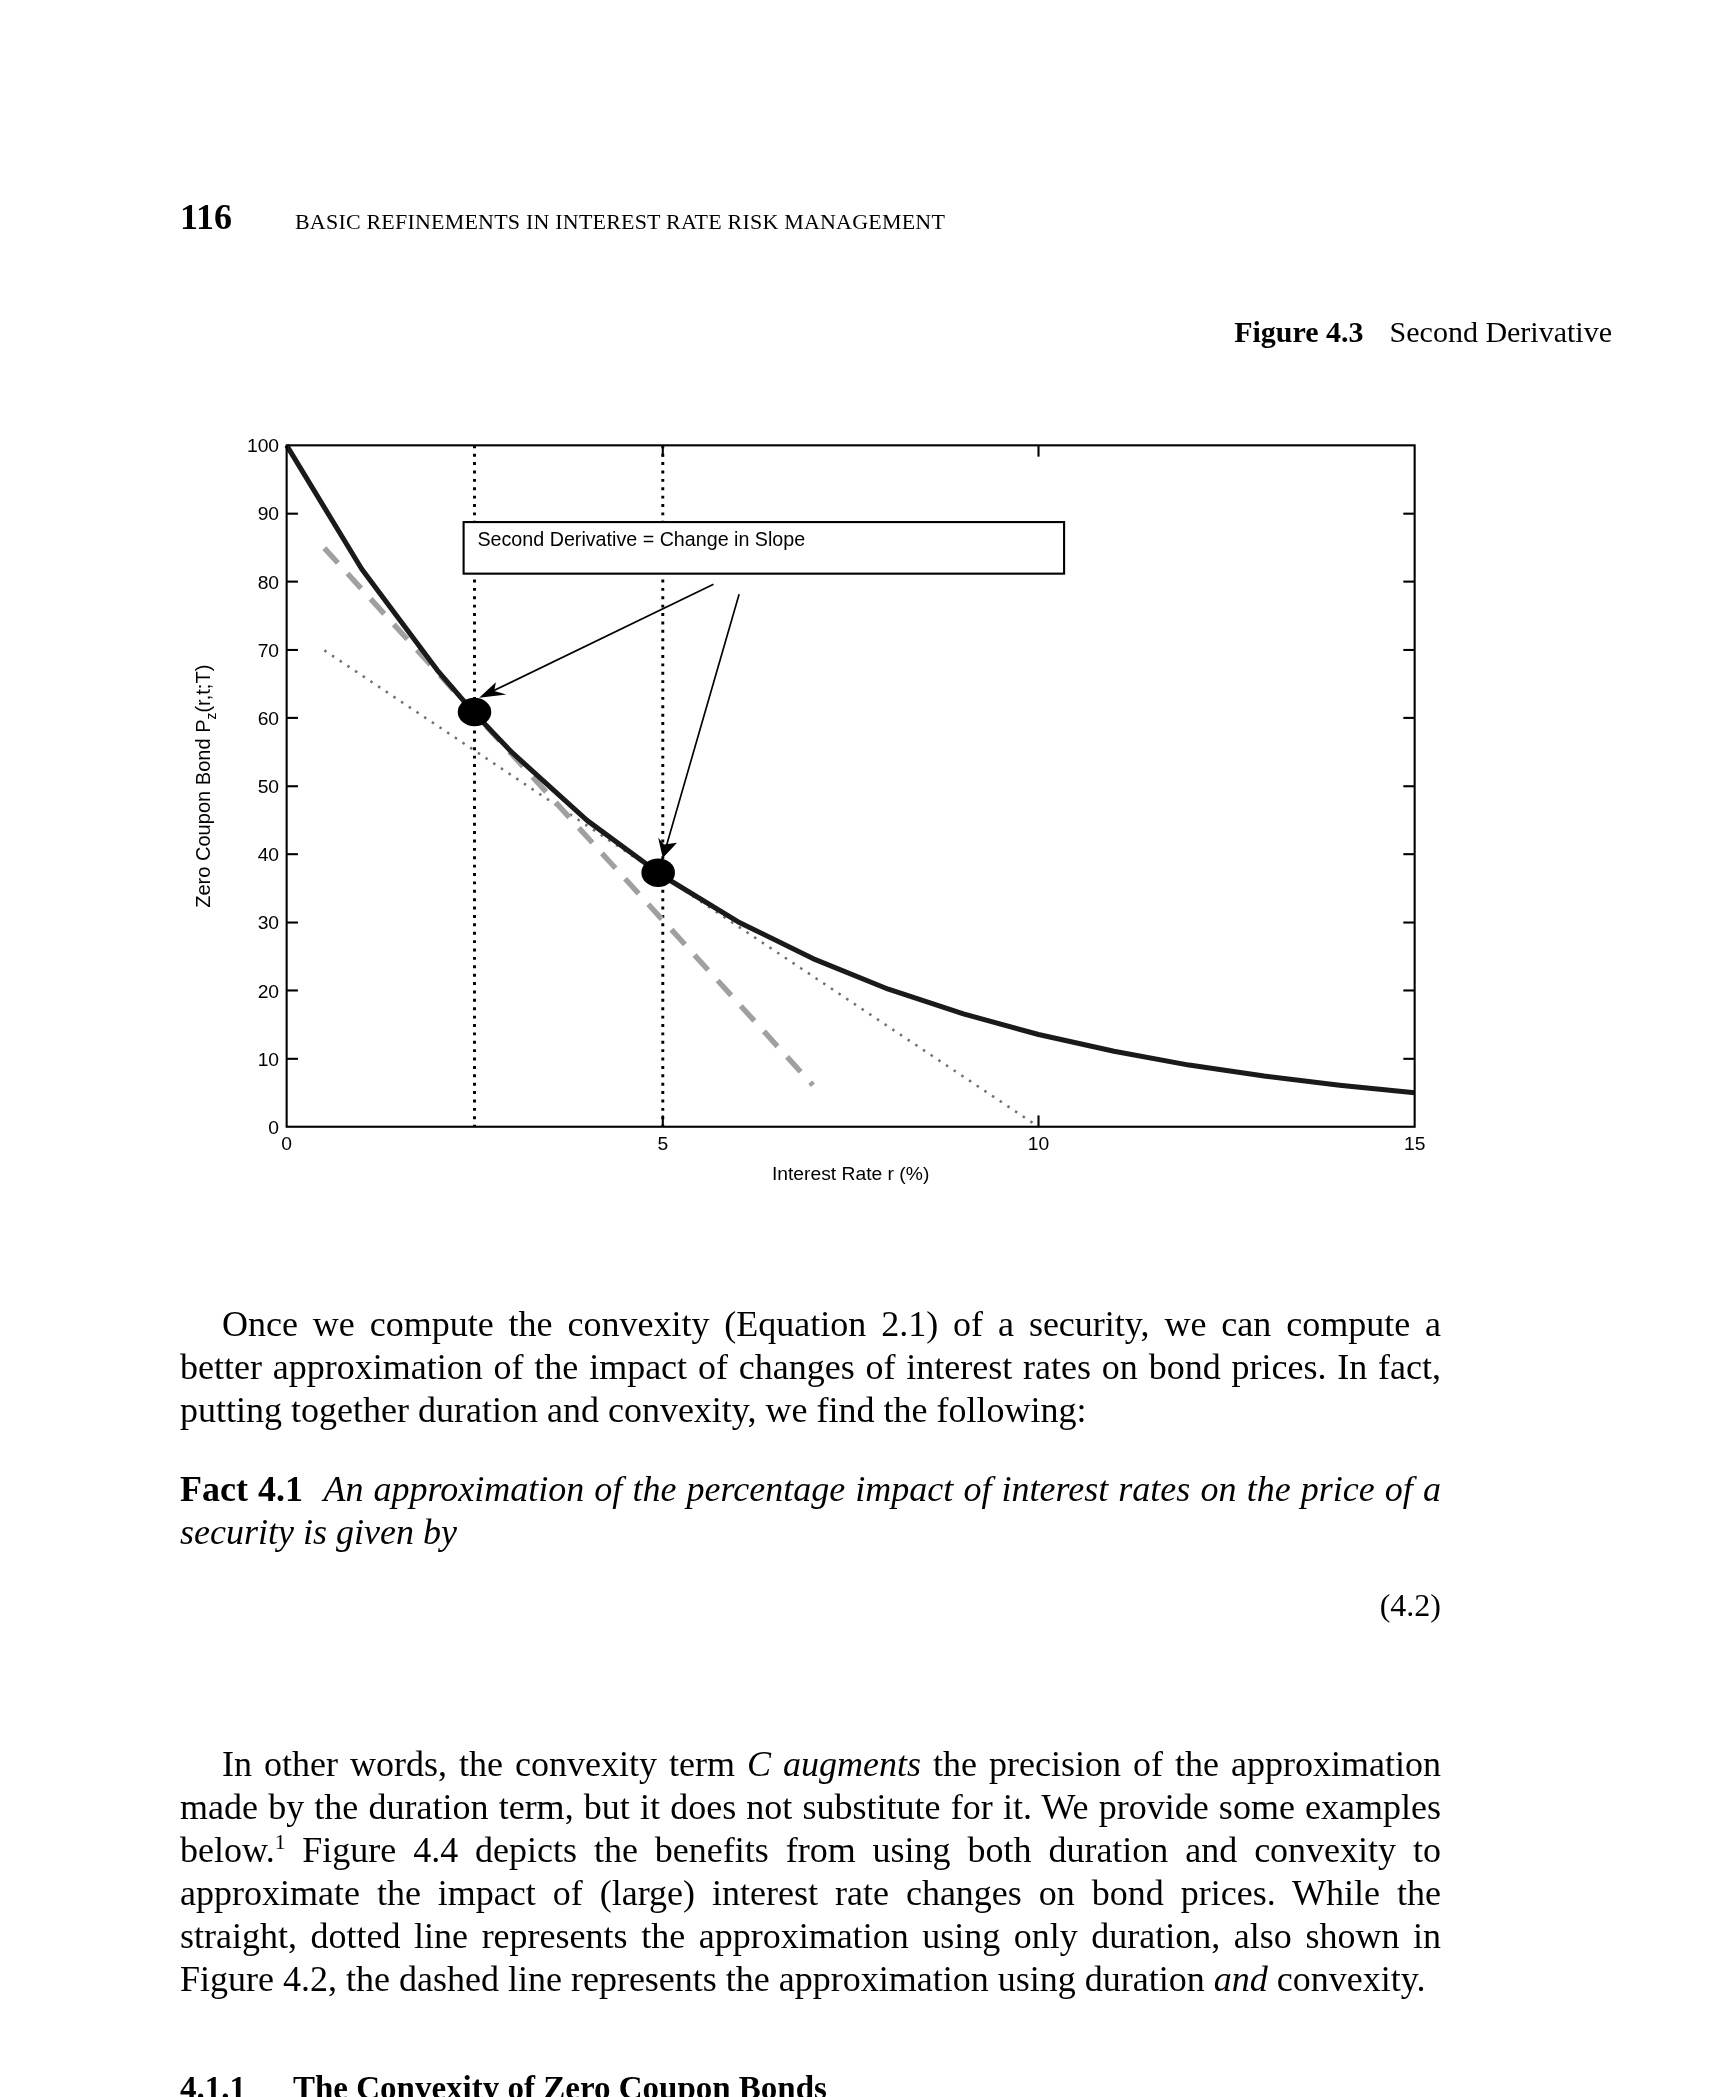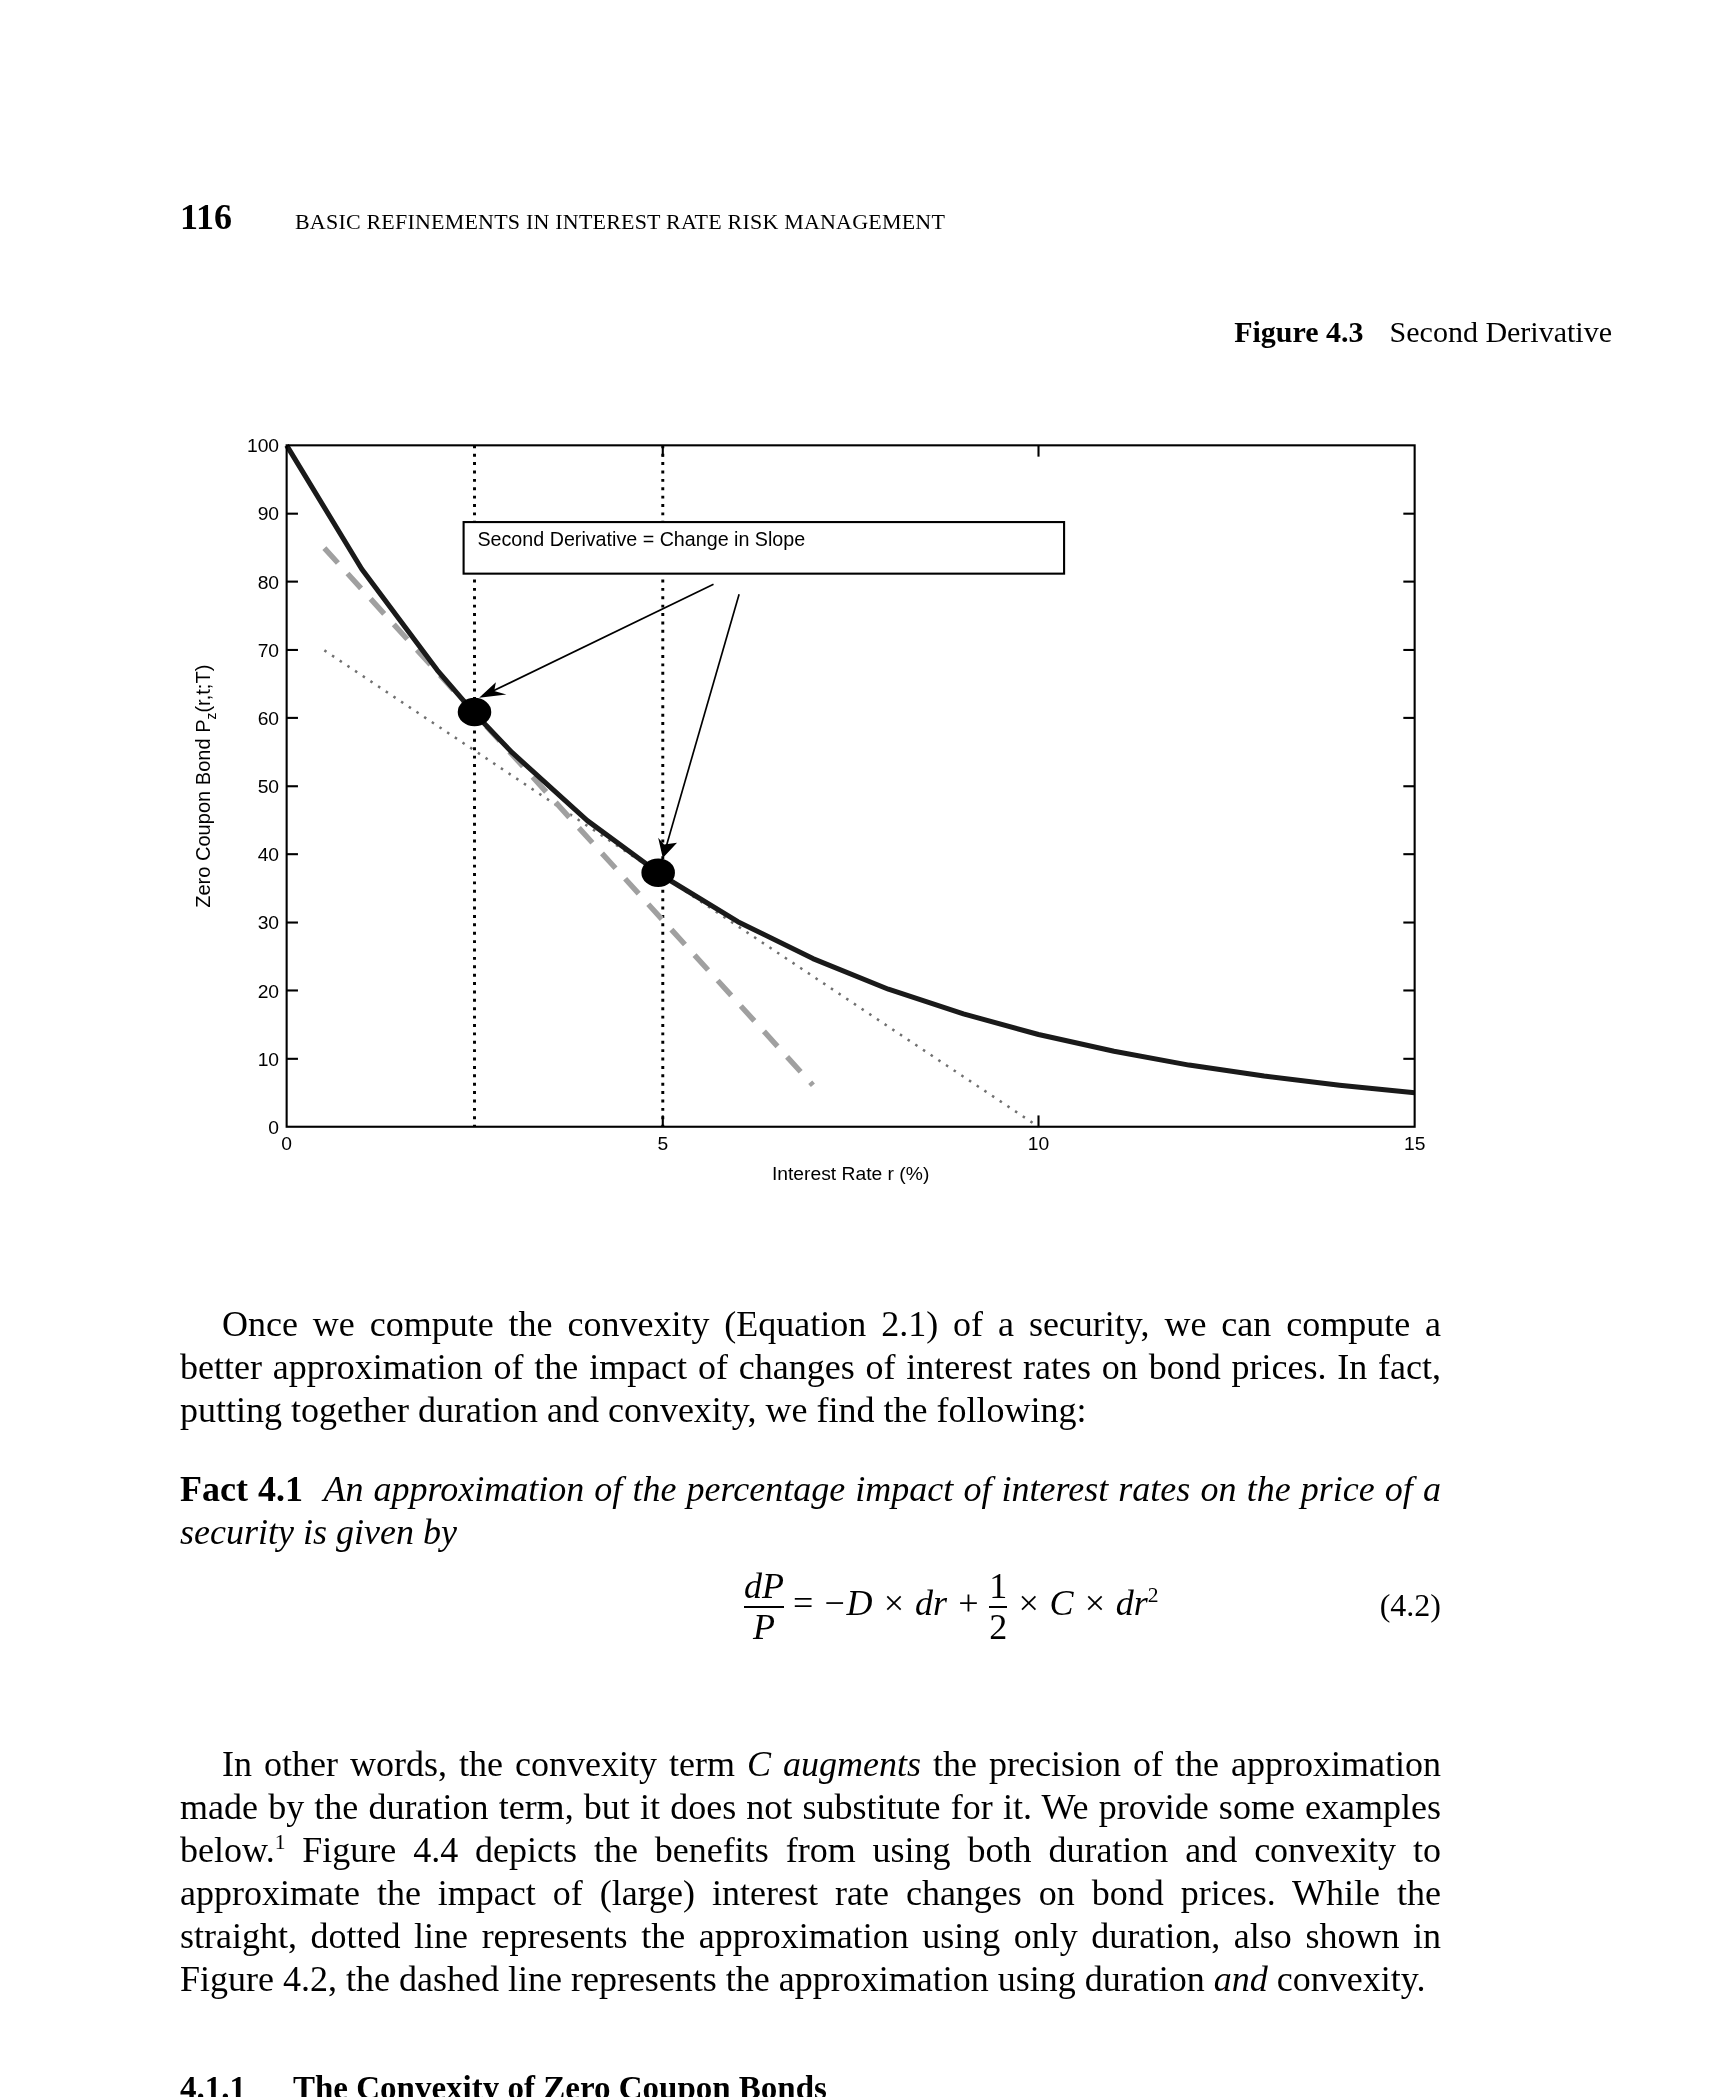--- a/index.html
+++ b/index.html
@@ -127,35 +127,20 @@
   <text transform="translate(500,1875) rotate(-90)" text-anchor="middle" font-family="Liberation Sans, DejaVu Sans, sans-serif" font-size="50" textLength="580" lengthAdjust="spacingAndGlyphs">Zero Coupon Bond P<tspan font-size="34" dy="14">z</tspan><tspan dy="-14">(r,t;T)</tspan></text>
 </svg>
 
 <div class="abs body-text serif indent para1">Once we compute the convexity (Equation 2.1) of a security, we can compute a better approximation of the impact of changes of interest rates on bond prices. In fact, putting together duration and convexity, we find the following:</div>
 
 <div class="abs body-text serif fact">
   <span class="label">Fact 4.1</span>&nbsp;&nbsp;<span class="stmt">An approximation of the percentage impact of interest rates on the price of a security is given by</span>
 </div>
 
 <div class="abs equation serif">
-  <div class="eq-body">
-    <span class="frac">
-      <span class="num">dP</span>
-      <span class="bar"></span>
-      <span class="den">P</span>
-    </span>
-    <span class="upright">=</span>
-    <span>−D × dr +</span>
-    <span class="frac upright">
-      <span class="num">1</span>
-      <span class="bar"></span>
-      <span class="den">2</span>
-    </span>
-    <span>× C × dr</span><sup class="upright">2</sup>
-  </div>
   <div class="eq-num">(4.2)</div>
 </div>
 
 <div class="abs body-text serif indent para2"><span>In other words, the convexity term </span><i>C</i> <i>augments</i><span> the precision of the approximation made by the duration term, but it does not substitute for it. We provide some examples below.</span><sup>1</sup><span> Figure 4.4 depicts the benefits from using both duration and convexity to approximate the impact of (large) interest rate changes on bond prices. While the straight, dotted line represents the approximation using only duration, also shown in Figure 4.2, the dashed line represents the approximation using duration </span><i>and</i><span> convexity.</span></div>
 
 <div class="abs section-head sans">
   <span class="num">4.1.1</span><span>The Convexity of Zero Coupon Bonds</span>
 </div>
 
 

